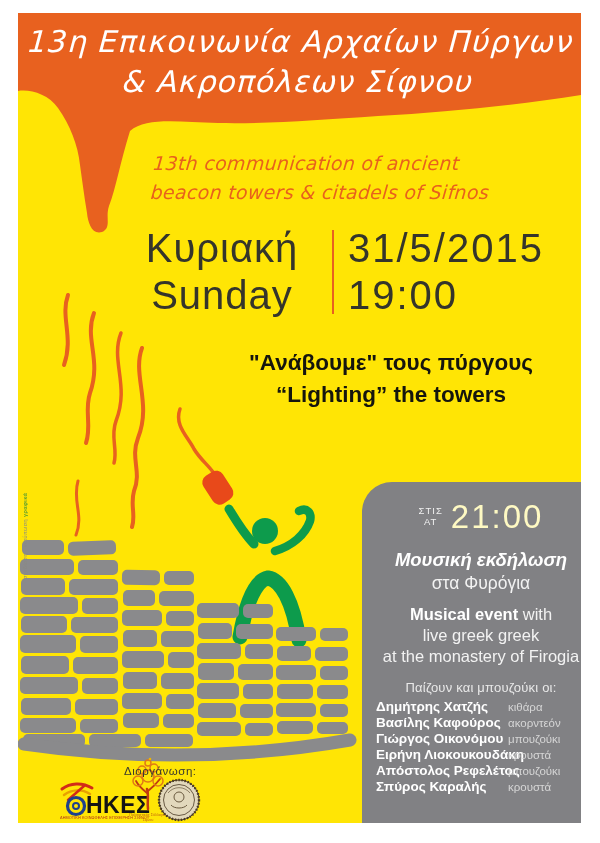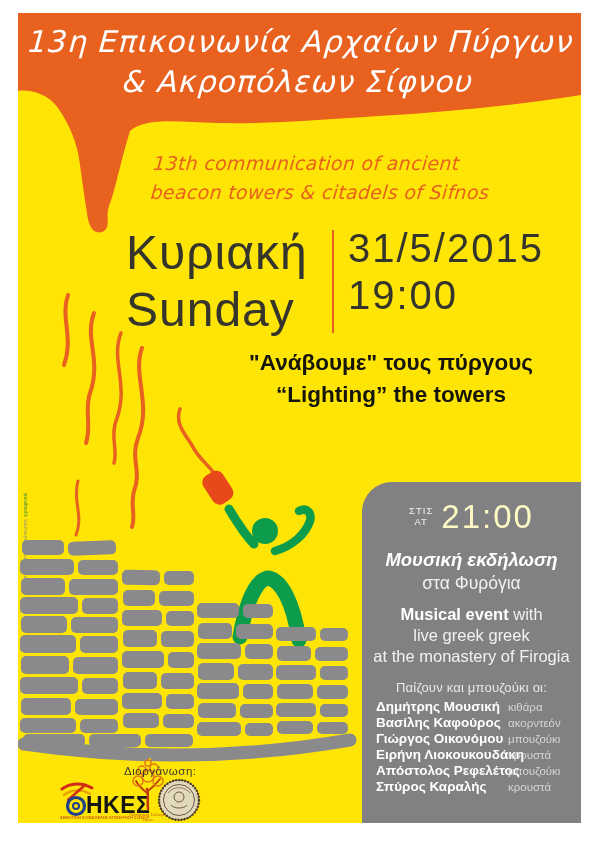--- a/index.html
+++ b/index.html
@@ -17,36 +17,36 @@
 
   
   .subtitle{position:absolute;left:134px;top:136px;color:#E8611C;
     font-family:"DejaVu Sans",sans-serif;font-style:italic;font-size:19px;line-height:1.55;
     letter-spacing:.3px;transform:skewX(-5deg);}
   .subtitle .l{display:block;}
 
   
   .date-block{position:absolute;left:108px;top:212px;display:flex;align-items:stretch;gap:14px;
     color:#35352B;}
-  .date-left{width:192px;text-align:left;font-size:48px;line-height:1.18;letter-spacing:1px;}
+  .date-left{width:192px;text-align:center;font-size:40px;line-height:1.18;letter-spacing:1px;}
   .date-divider{width:2px;background:#E8611F;margin:5px 0;}
   .date-right{width:214px;text-align:left;font-size:40px;line-height:1.18;letter-spacing:2px;}
 
   
   .slogan{position:absolute;left:208px;top:334px;width:330px;text-align:center;color:#15150E;
     font-weight:bold;font-size:22.5px;line-height:1.42;}
   .slogan .l{display:block;}
 
   
   .side-credit{position:absolute;left:4px;top:566px;transform:rotate(-90deg);
     transform-origin:0 0;font-size:5.5px;letter-spacing:.4px;white-space:nowrap;color:#8A8A84;}
   .side-credit .brand{color:#5FA030;font-weight:bold;}
 
   
-  .panel{position:absolute;left:344px;top:469px;width:219px;bottom:0;background:#818184;
+  .panel{position:absolute;left:344px;top:469px;width:238px;bottom:0;background:#818184;
     border-top-left-radius:30px;color:#FFFFFF;text-align:center;padding-top:13px;box-sizing:border-box;}
   .time-row{display:flex;justify-content:center;align-items:center;gap:8px;margin-top:3px;}
   .at-stack{display:flex;flex-direction:column;align-items:center;font-size:9.5px;line-height:1.15;
     letter-spacing:1px;color:#F2F2F2;}
   .big-time{font-size:33px;letter-spacing:2px;color:#fef9c3;}
   .el-title{margin-top:13px;font-size:18.5px;font-weight:bold;font-style:italic;}
   .el-sub{margin-top:2px;font-size:17.5px;color:#F2F2F2;text-align:center;}
   .en-block{margin-top:10px;font-size:16.5px;line-height:1.28;color:#F2F2F2;}
   .en-block b{color:#FFFFFF;}
   .perf-heading{margin-top:13px;font-size:13px;color:#E9E9E9;letter-spacing:.2px;}
@@ -245,21 +245,21 @@
       <div class="el-title">Μουσική εκδήλωση</div>
       <div class="el-sub">στα Φυρόγια</div>
       <div class="en-block">
         <div><b>Musical event</b><span> with</span></div>
         <div>live greek greek</div>
         <div>at the monastery of Firogia</div>
       </div>
       <div class="perf-heading">Παίζουν και μπουζούκι οι:</div>
       <div class="perf-table">
         <div class="prow">
-          <span class="nm">Δημήτρης Μουσική</span>
+          <span class="nm">Δημήτρης Χατζής</span>
           <span class="ins">κιθάρα</span>
         </div>
         <div class="prow">
           <span class="nm">Βασίλης Καφούρος</span>
           <span class="ins">ακορντεόν</span>
         </div>
         <div class="prow">
           <span class="nm">Γιώργος Οικονόμου</span>
           <span class="ins">μπουζούκι</span>
         </div>

